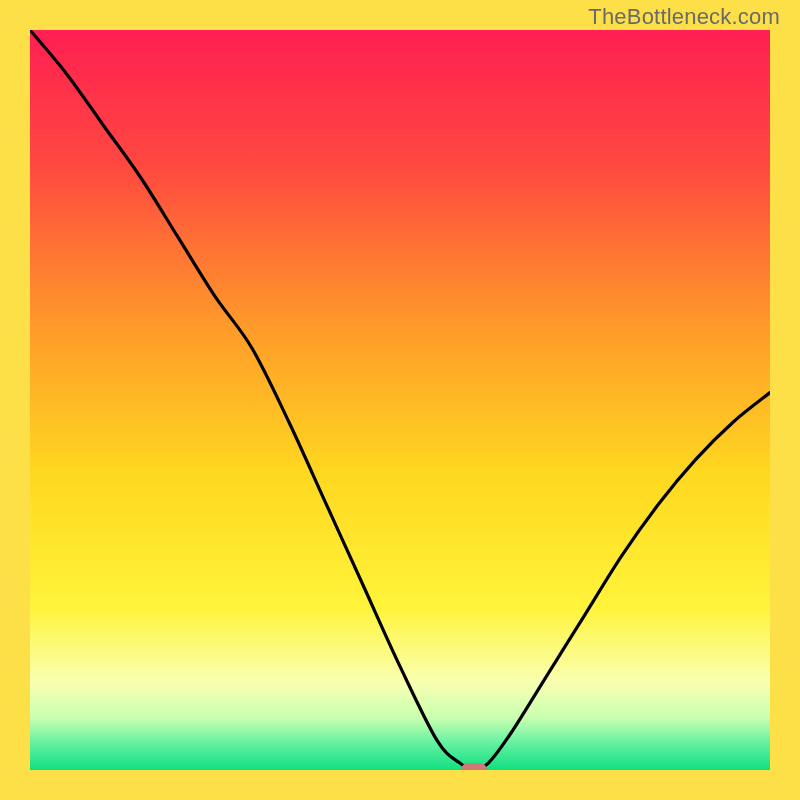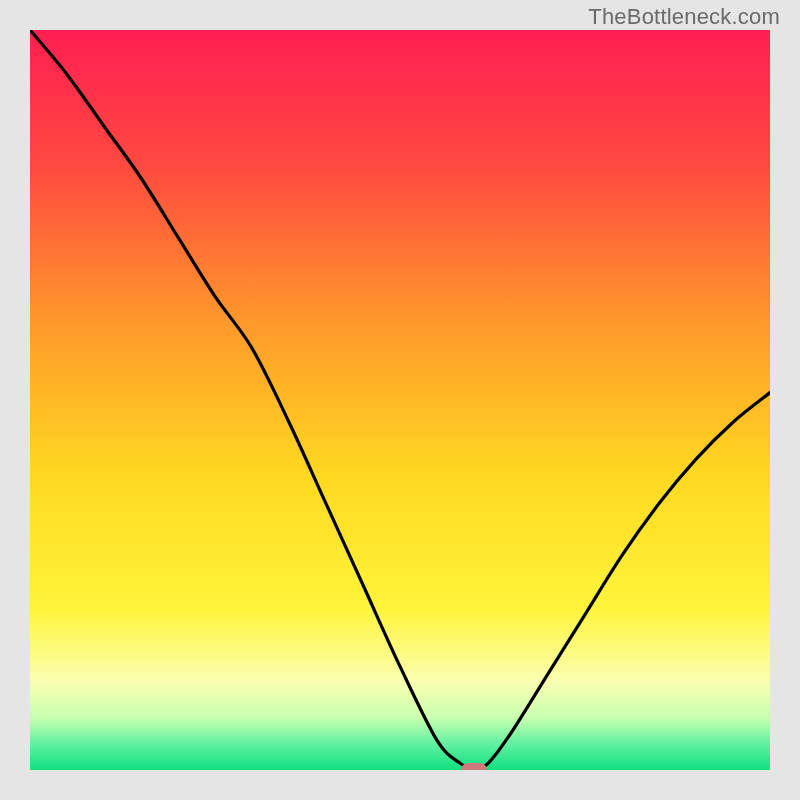--- a/index.html
+++ b/index.html
@@ -8,21 +8,21 @@
     width: 800px;
     height: 800px;
     background: #000;
     overflow: hidden;
     font-family: Arial, Helvetica, sans-serif;
   }
   .frame {
     position: relative;
     width: 800px;
     height: 800px;
-    background: #e5e5e5;
+    background: #fde047;
   }
   .watermark {
     position: absolute;
     top: 4px;
     right: 20px;
     color: #6a6a6a;
     font-size: 22px;
     font-weight: 500;
     letter-spacing: 0.2px;
     z-index: 4;

